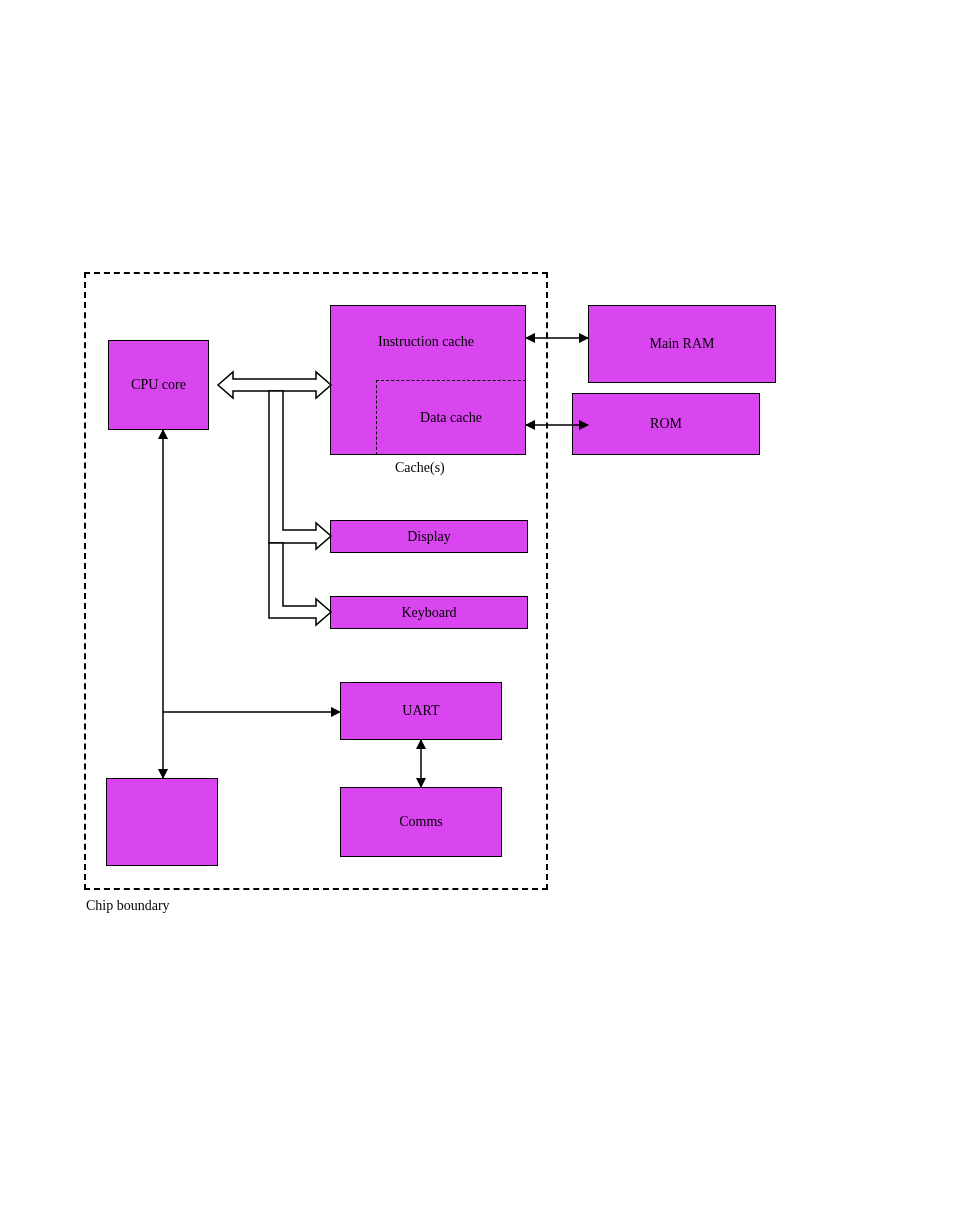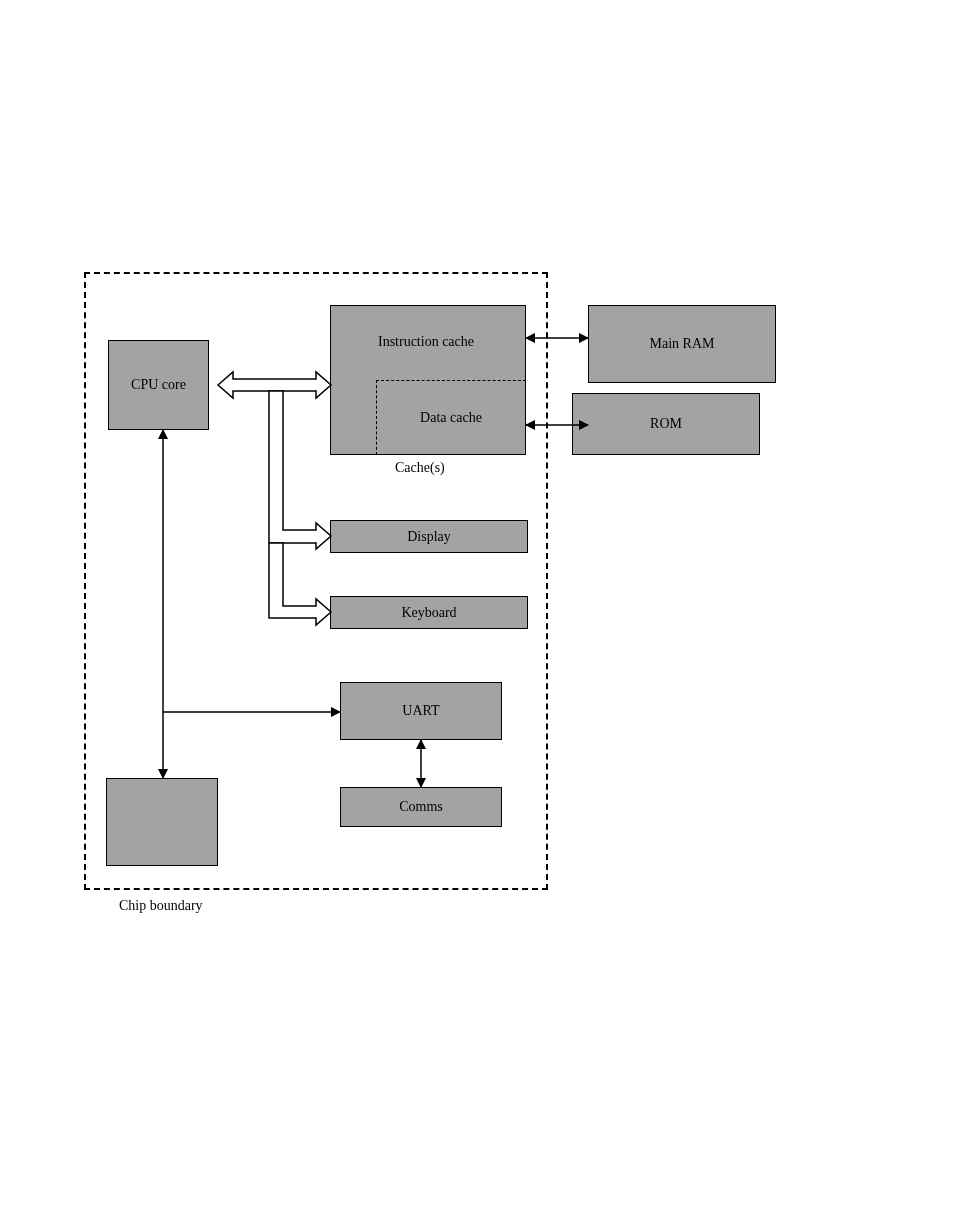--- a/index.html
+++ b/index.html
@@ -7,21 +7,21 @@
     padding: 0;
     background: #ffffff;
     width: 954px;
     height: 1227px;
     font-family: "Times New Roman", Times, serif;
     color: #000;
   }
   .box {
     position: absolute;
     border: 1.5px solid #000;
-    background: #a3a3a3;
+    background: #d946ef;
     box-sizing: border-box;
     display: flex;
     align-items: center;
     justify-content: center;
     text-align: center;
     font-size: 14px;
     line-height: 1.25;
     padding: 4px;
   }
   .dashed-frame {
@@ -46,21 +46,21 @@
     width: 954px;
     height: 1227px;
     pointer-events: none;
   }
 </style>
 </head>
 <body>
 
 <div class="dashed-frame" style="left:84px; top:272px; width:464px; height:618px;"></div>
 
-<div class="label" style="left:86px; top:898px;margin-left:33px;">Chip boundary</div>
+<div class="label" style="left:86px; top:898px;">Chip boundary</div>
 
 <div class="box" style="left:108px; top:340px; width:101px; height:90px;">
   <span>CPU core</span>
 </div>
 
 <div class="box" style="left:330px; top:305px; width:196px; height:150px; padding:0;">
 
   <div class="inner-dashed" style="left:45px; top:74px; right:-1px; bottom:-1px;"></div>
 
   <div class="label" style="left:10px; top:28px; width:170px; text-align:center;">Instruction cache</div>
@@ -82,21 +82,21 @@
 </div>
 
 <div class="box" style="left:330px; top:596px; width:198px; height:33px;">
   <span>Keyboard</span>
 </div>
 
 <div class="box" style="left:340px; top:682px; width:162px; height:58px;">
   <span>UART</span>
 </div>
 
-<div class="box" style="left:340px; top:787px; width:162px; height:40px;">
+<div class="box" style="left:340px; top:787px; width:162px; height:70px;">
   <span>Comms</span>
 </div>
 
 <div class="box" style="left:106px; top:778px; width:112px; height:88px;"></div>
 
 <svg class="overlay" viewBox="0 0 954 1227">
   <defs>
     <marker id="arrow" viewBox="0 0 10 10" refX="9" refY="5" markerWidth="7" markerHeight="7" orient="auto-start-reverse">
       <path d="M 0 0 L 10 5 L 0 10 z" fill="#000"></path>
     </marker>

